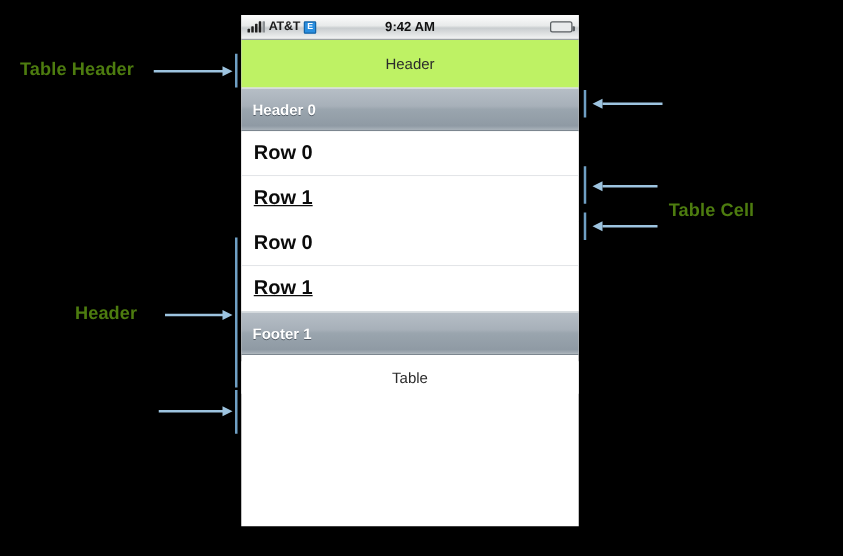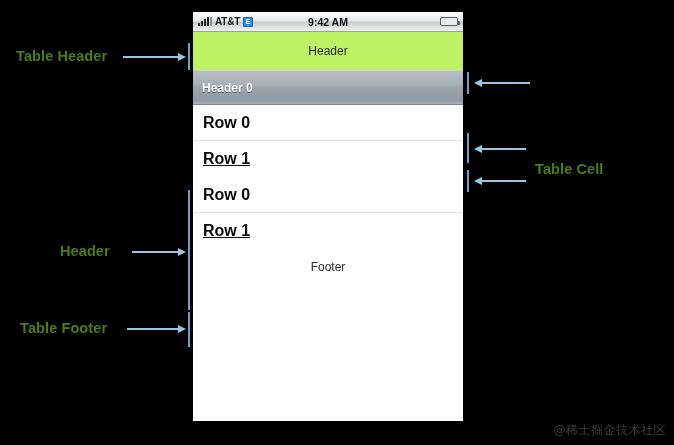--- a/index.html
+++ b/index.html
@@ -202,49 +202,48 @@
     </div>
 
     <div class="table-header">Header</div>
 
     <div class="section-bar">Header 0</div>
     <div class="cell">Row 0</div>
     <div class="cell last">Row 1</div>
 
     <div class="cell">Row 0</div>
     <div class="cell last">Row 1</div>
-
-    <div class="table-footer">Footer</div>
+    <div class="section-bar">Footer 1</div>
+
+    <div class="table-footer">Table</div>
 
     <div class="filler"></div>
   </div>
 
   <div class="ann-label left-side" style="left:16px; top:48px;">Table Header</div>
   <div class="arrow-line" style="left:123px; top:56px; width:56px;"></div>
   <div class="arrow-head right" style="left:178px; top:52.5px;"></div>
   <div class="bracket" style="left:188px; top:43px; height:27px;"></div>
 
   <div class="ann-label left-side" style="left:60px; top:243px;">Header</div>
   <div class="arrow-line" style="left:132px; top:251px; width:47px;"></div>
   <div class="arrow-head right" style="left:178px; top:247.5px;"></div>
   <div class="bracket" style="left:188px; top:190px; height:120px;"></div>
 
-  <div class="ann-label left-side" style="left:20px; top:320px;">Table Footer</div>
   <div class="arrow-line" style="left:127px; top:328px; width:52px;"></div>
   <div class="arrow-head right" style="left:178px; top:324.5px;"></div>
   <div class="bracket" style="left:188px; top:312px; height:35px;"></div>
 
   <div class="bracket" style="left:467px; top:72px; height:22px;"></div>
   <div class="arrow-head left" style="left:474px; top:78.5px;"></div>
   <div class="arrow-line" style="left:482px; top:82px; width:48px;"></div>
 
   <div class="bracket" style="left:467px; top:133px; height:30px;"></div>
   <div class="arrow-head left" style="left:474px; top:144.5px;"></div>
   <div class="arrow-line" style="left:482px; top:148px; width:44px;"></div>
   <div class="ann-label right-side" style="left:535px; top:141px;margin-top:20px;">Table Cell</div>
 
   <div class="bracket" style="left:467px; top:170px; height:22px;"></div>
   <div class="arrow-head left" style="left:474px; top:176.5px;"></div>
   <div class="arrow-line" style="left:482px; top:180px; width:44px;"></div>
 
-  <div class="watermark">@稀土掘金技术社区</div>
 
 </div>
 
 </body></html>

